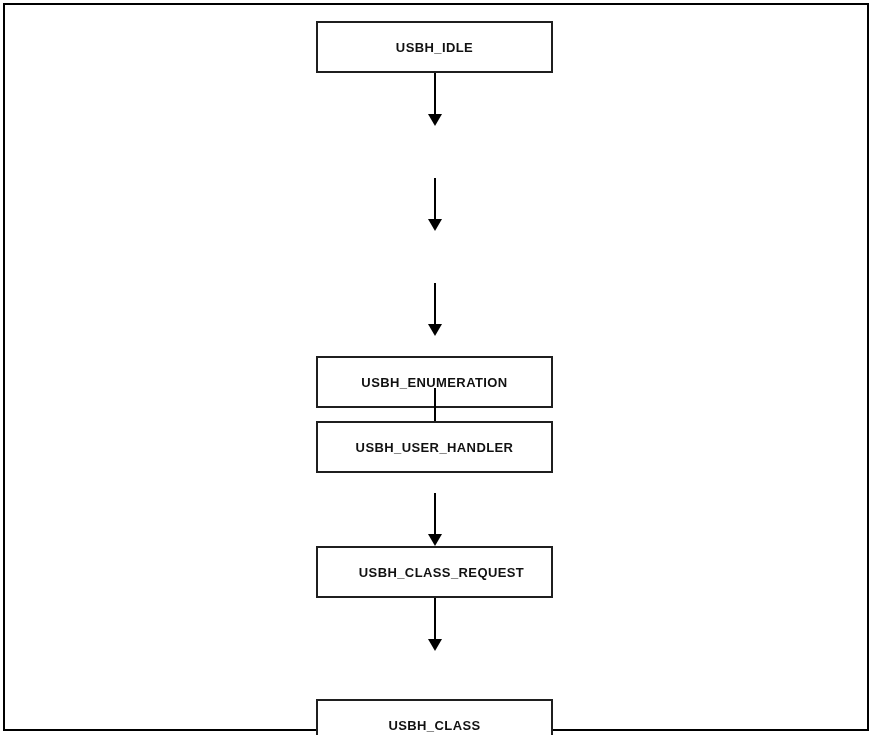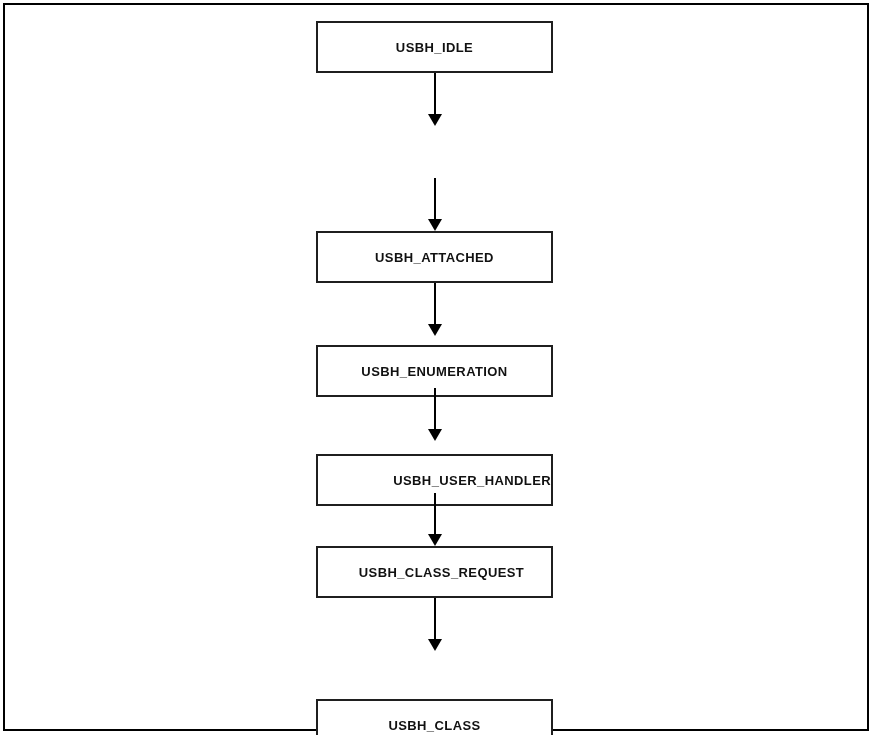--- a/index.html
+++ b/index.html
@@ -39,22 +39,22 @@
     justify-content: center;
     font-size: 13px;
     font-weight: bold;
     letter-spacing: 0.4px;
     color: #111111;
     white-space: nowrap;
   }
   .state-box.s0 { top: 21px; }
   .state-box.s1 { top: 126px; }
   .state-box.s2 { top: 231px; }
-  .state-box.s3 { top: 345px; }
-  .state-box.s4 { top: 454px; justify-content: flex-end; }
+  .state-box.s3 { top: 356px; }
+  .state-box.s4 { top: 421px; }
   .state-box.s5 { top: 546px; padding-left: 14px; }
   .state-box.s6 { top: 651px; margin-top: 48px; }
   .arrow {
     position: absolute;
     left: 316px;
     width: 237px;
     height: 53px;
     display: flex;
     flex-direction: column;
     align-items: center;
@@ -94,23 +94,20 @@
     <div class="shaft"></div>
     <div class="head"></div>
   </div>
 
 
   <div class="arrow a1">
     <div class="shaft"></div>
     <div class="head"></div>
   </div>
 
-  <div class="state-box s2">
-    <span>USBH_ATTACHED</span>
-  </div>
 
   <div class="arrow a2">
     <div class="shaft"></div>
     <div class="head"></div>
   </div>
 
   <div class="state-box s3">
     <span>USBH_ENUMERATION</span>
   </div>
 

